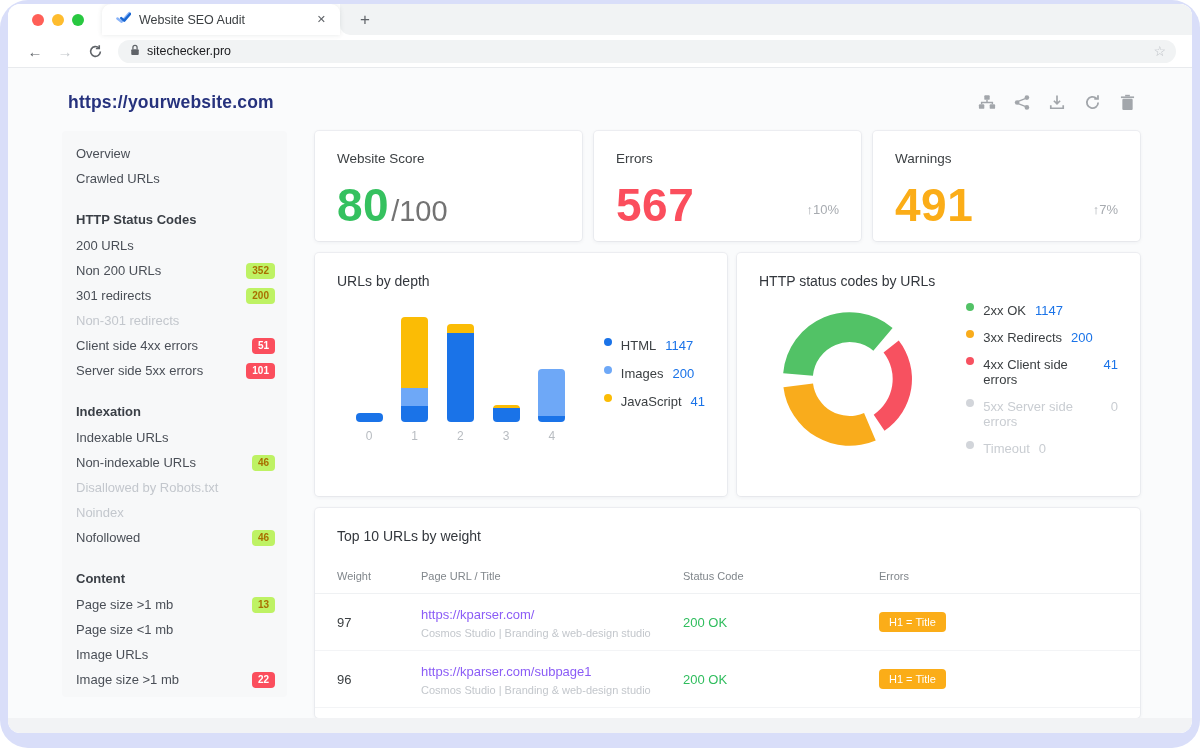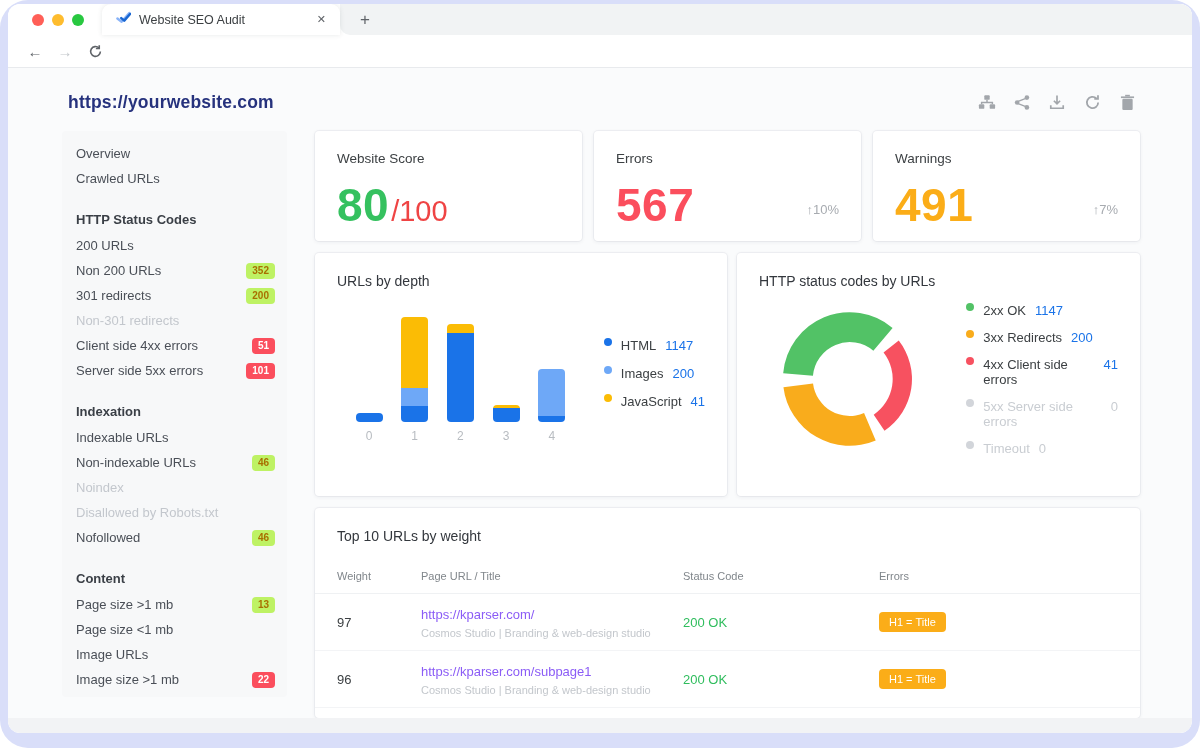--- a/index.html
+++ b/index.html
@@ -46,21 +46,21 @@
 
   
   .main { flex:1; display:flex; flex-direction:column; }
   .card { background:#ffffff; border-radius:4px; box-shadow:0 1px 4px rgba(30,40,70,.07), 0 0 0 1px #f0f1f4; }
 
   .stats-row { display:flex; gap:12px; }
   .stat-card { flex:1; height:110px; padding:20px 22px; position:relative; }
   .stat-label { font-size:13.5px; font-weight:500; color:#3c4043; }
   .stat-value-row { margin-top:12px; display:flex; align-items:baseline; }
   .stat-value { font-size:46px; font-weight:700; letter-spacing:.5px; }
-  .stat-suffix { font-size:29px; font-weight:500; color:#ef4444; margin-left:2px; }
+  .stat-suffix { font-size:29px; font-weight:500; color:#737373; margin-left:2px; }
   .stat-trend { position:absolute; right:22px; bottom:24px; font-size:13px; color:#a7abb0; }
 
   .charts-row { display:flex; gap:10px; margin-top:12px; }
   .chart-card { height:243px; padding:20px 22px; }
   .chart-card.bar { width:412px; }
   .chart-card.donut { flex:1; }
   .chart-title { font-size:14px; font-weight:500; color:#33373d; }
 
   .barchart-body { display:flex; align-items:flex-end; margin-top:28px; }
   .bars-area { display:flex; align-items:flex-end; justify-content:space-between; width:212px; height:126px; margin-left:18px; }
@@ -124,20 +124,30 @@
 
     <div class="navbar">
       <span class="nav-ico">←</span>
       <span class="nav-ico dim">→</span>
       <span class="nav-ico">
         <svg width="15" height="15" viewBox="0 0 16 16">
             <path d="M13.2 8 A5.2 5.2 0 1 1 11.7 4.3" fill="none" stroke="#5f6368" stroke-width="1.7"></path>
             <path d="M12 1.2 L12 4.8 L8.4 4.8" fill="none" stroke="#5f6368" stroke-width="1.7"></path>
           </svg>
       </span>
+      <div class="urlbar">
+        <span>
+          <svg width="10" height="12" viewBox="0 0 12 14">
+              <rect x="1.5" y="6" width="9" height="7" rx="1.2" fill="#5f6368"></rect>
+              <path d="M3.5 6 V4 a2.5 2.5 0 0 1 5 0 V6" fill="none" stroke="#5f6368" stroke-width="1.5"></path>
+            </svg>
+        </span>
+        <span class="url-text">sitechecker.pro</span>
+        <span class="star">☆</span>
+      </div>
     </div>
     <div class="chrome-divider"></div>
 
     <div class="content">
       <div class="page-header">
         <div class="site-url">https://yourwebsite.com</div>
         <div class="header-actions">
             <span class="action-btn">
               <svg width="18" height="17" viewBox="0 0 20 18">
                 <rect x="7" y="1" width="6" height="5" rx="1" fill="currentColor"></rect>
@@ -209,24 +219,24 @@
             </div>
             <div class="side-section">Indexation</div>
             <div class="side-item">
               <span>Indexable URLs</span>
             </div>
             <div class="side-item">
               <span>Non-indexable URLs</span>
               <span class="badge yellow">46</span>
             </div>
             <div class="side-item disabled">
+              <span>Disallowed by Robots.txt</span>
+            </div>
+            <div class="side-item disabled">
               <span>Noindex</span>
-            </div>
-            <div class="side-item disabled">
-              <span>Disallowed by Robots.txt</span>
             </div>
             <div class="side-item">
               <span>Nofollowed</span>
               <span class="badge yellow">46</span>
             </div>
             <div class="side-section">Content</div>
             <div class="side-item">
               <span>Page size &gt;1 mb</span>
               <span class="badge yellow">13</span>
             </div>

